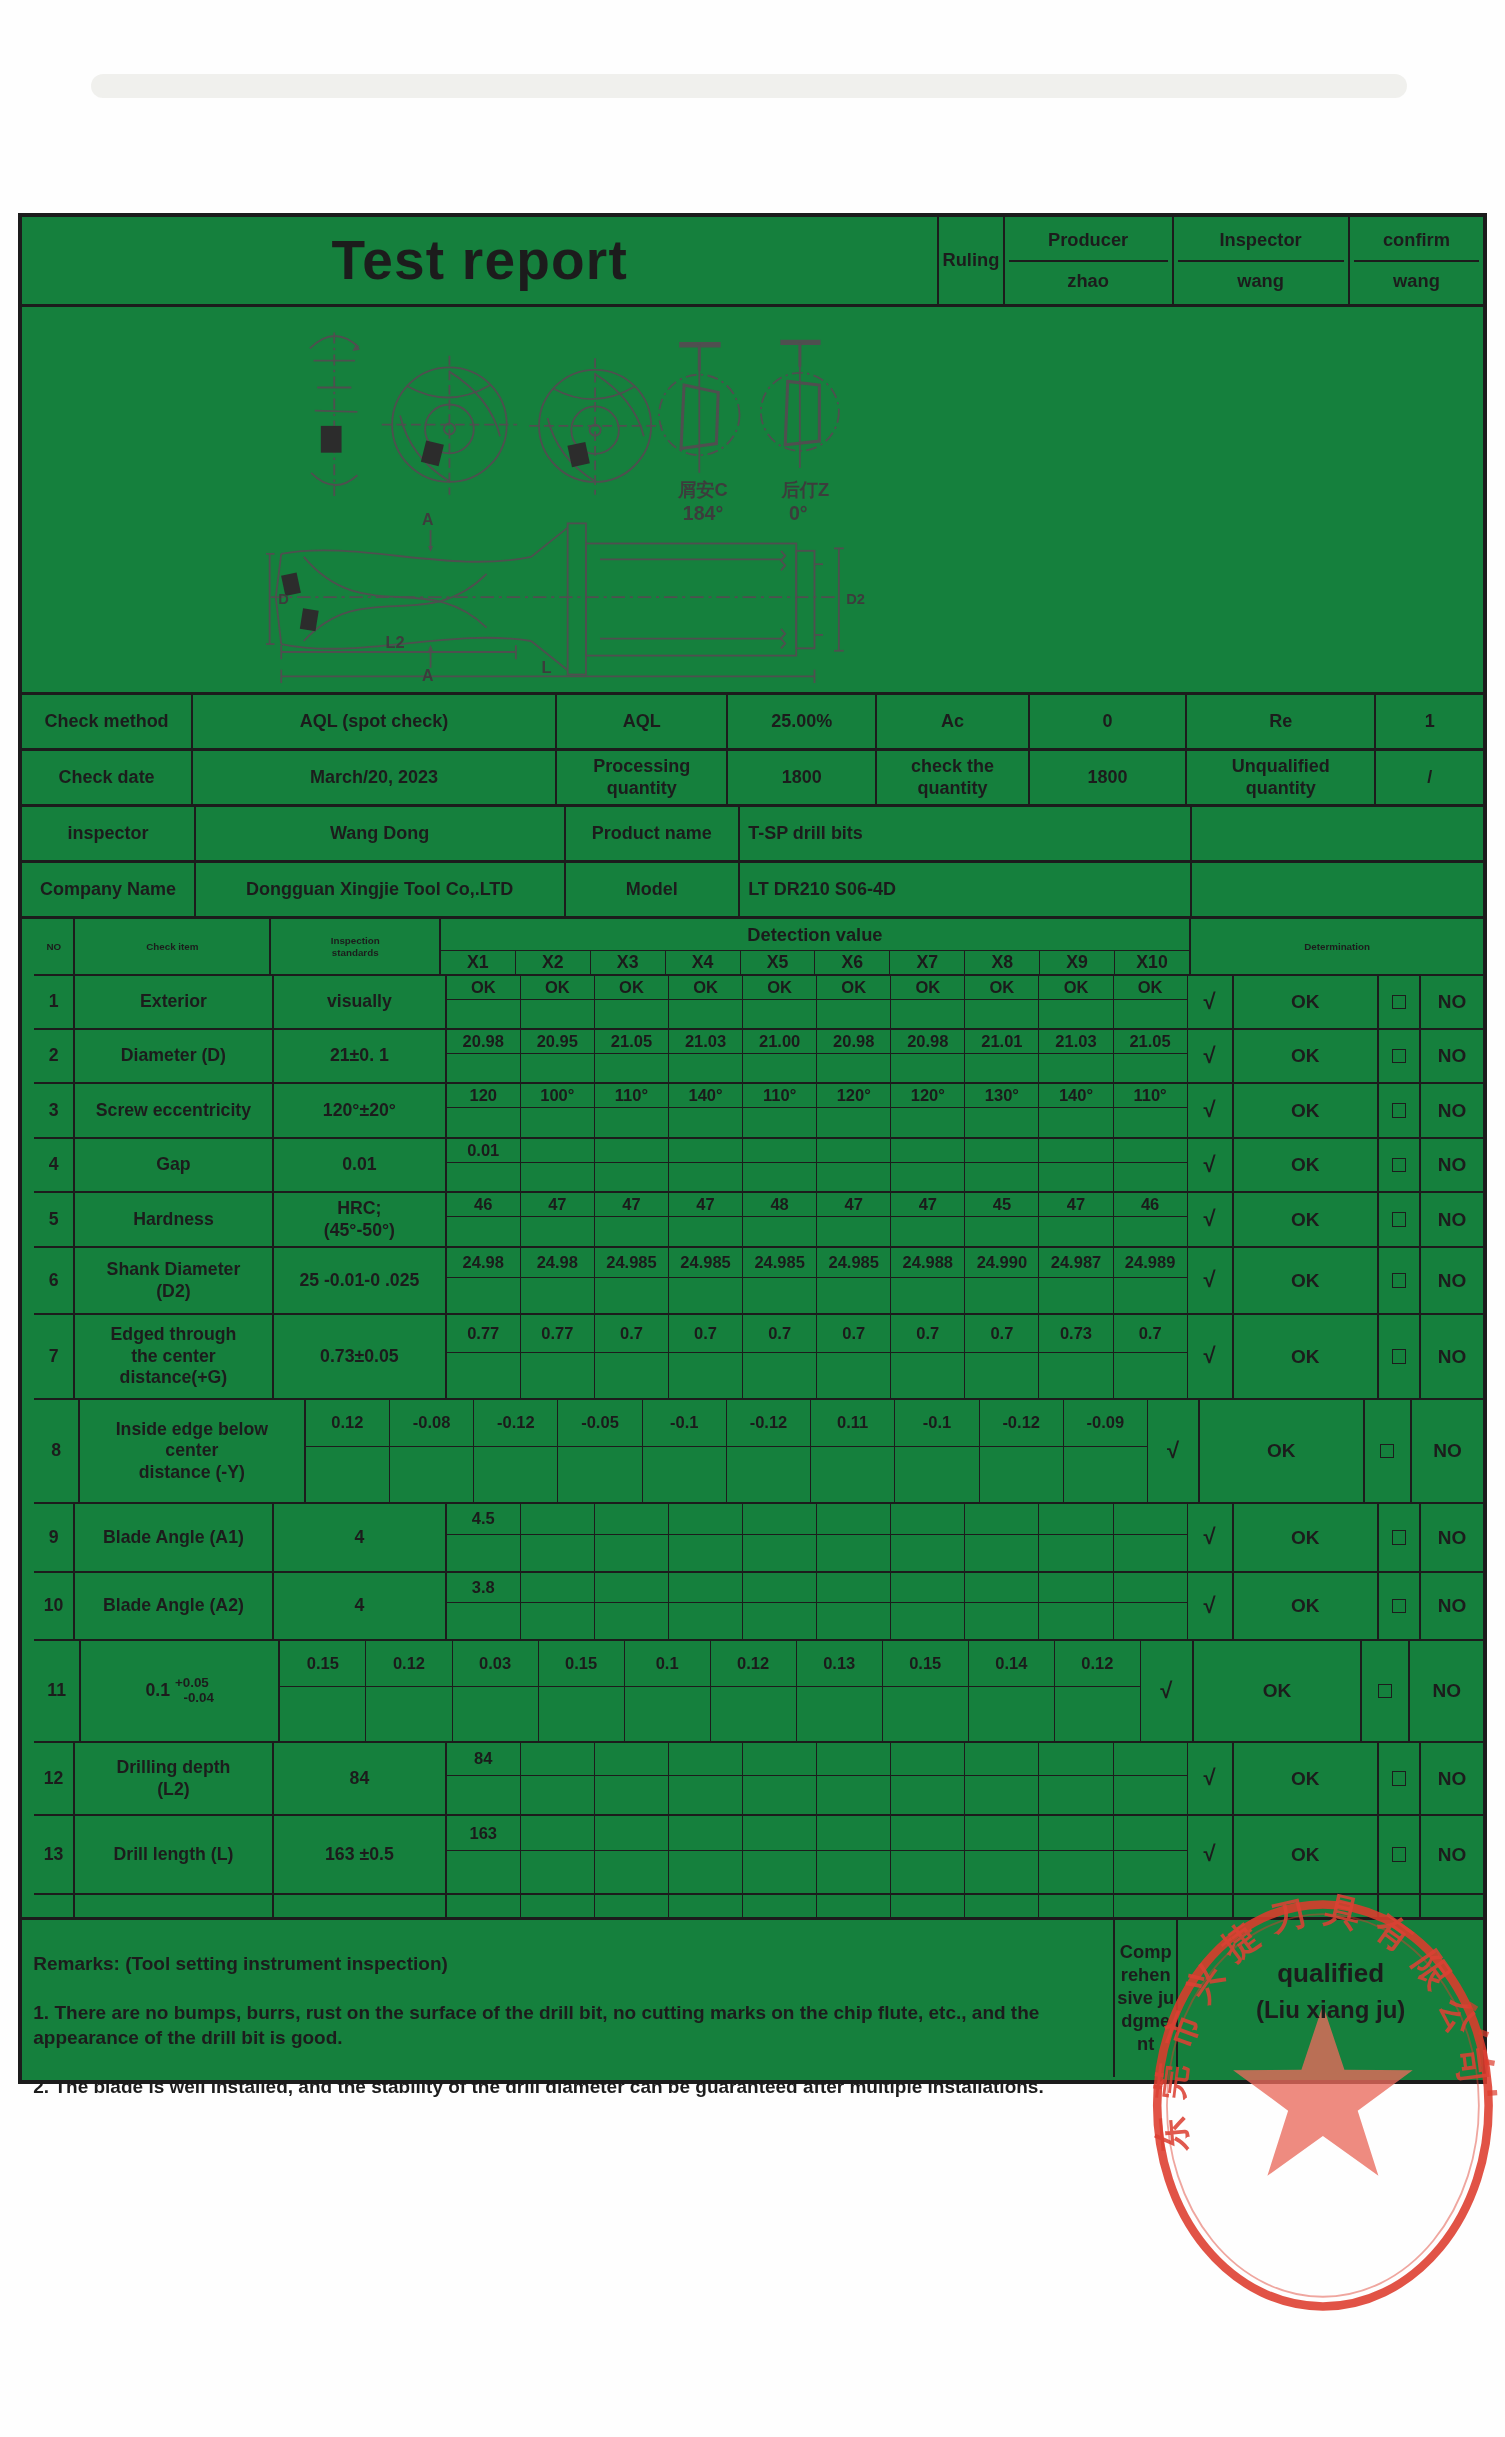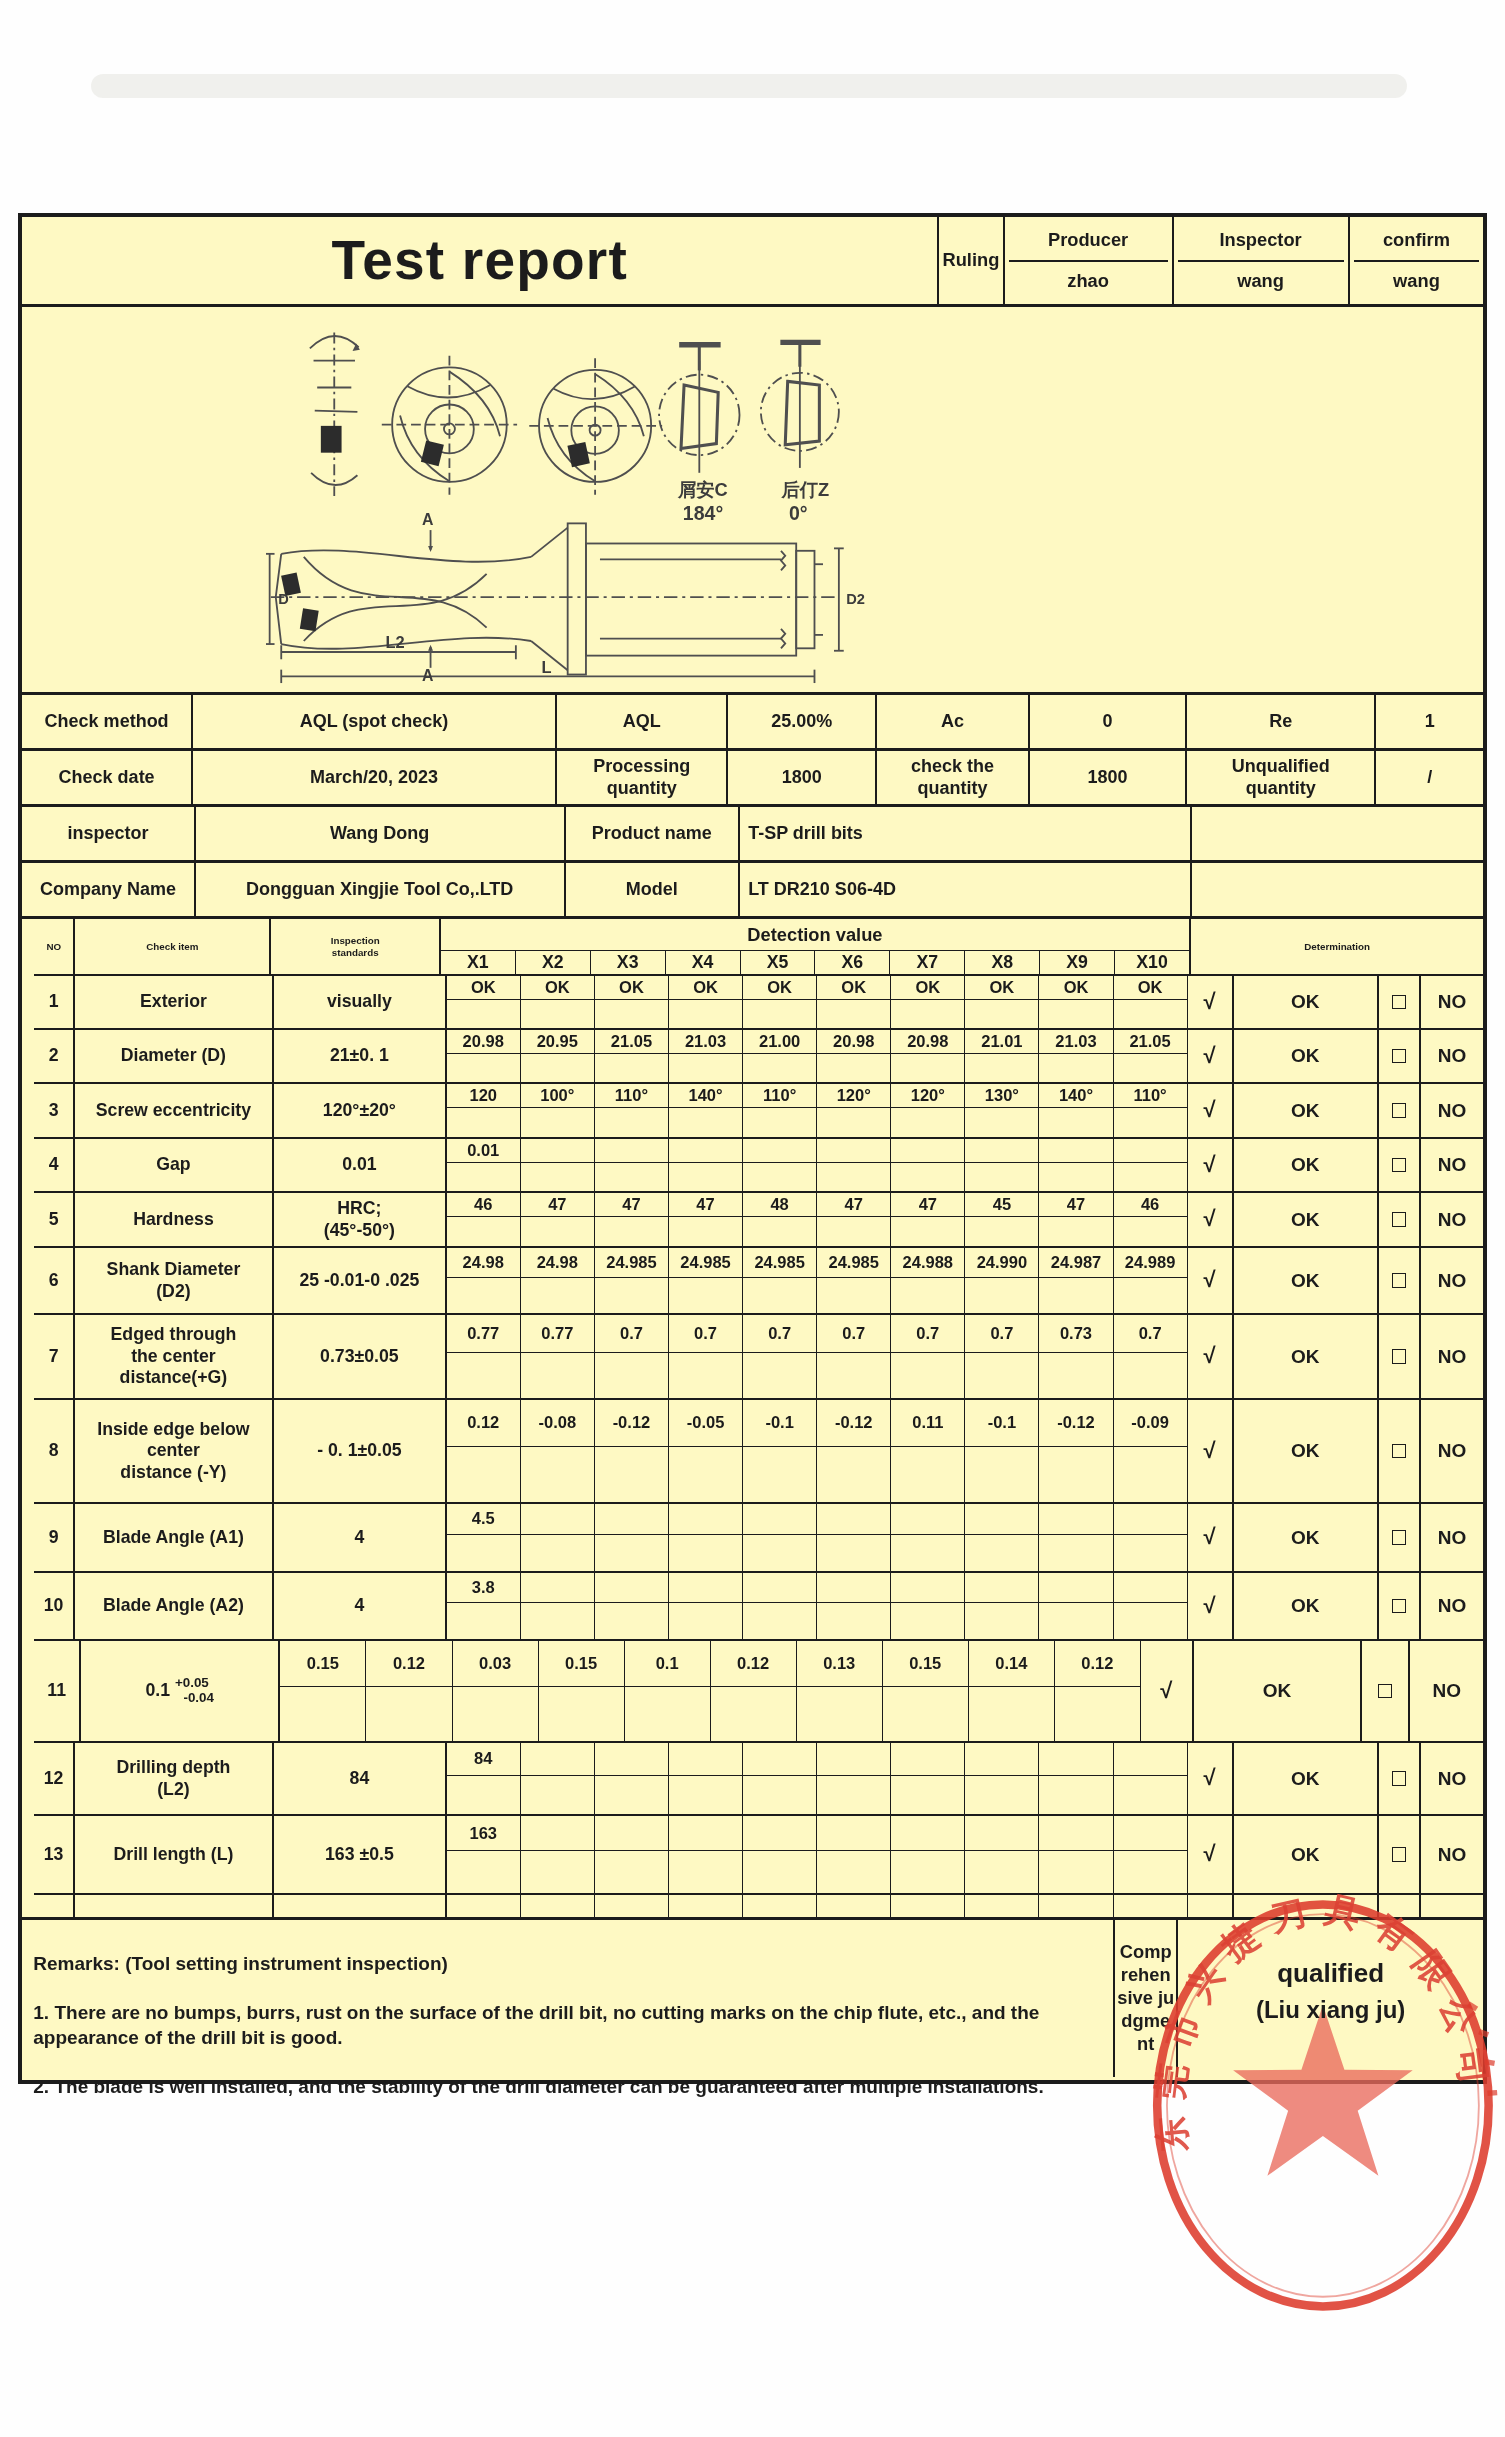--- a/index.html
+++ b/index.html
@@ -1,21 +1,21 @@
 <!DOCTYPE html>
 <html style="font-size:9.8px"><head>
 <meta charset="utf-8">
 <style>
   html,body{margin:0;padding:0;background:#ffffff;}
   .page{position:relative;width:1505px;height:2438px;background:#fefefe;overflow:hidden;
         font-family:"Liberation Sans",sans-serif;color:#1b1b1b;}
   .scanband{position:absolute;left:91px;top:74px;width:1316px;height:24.4px;background:#ebebe7;
         border-radius:13.4px;opacity:.75;}
   .doc{position:absolute;left:18.3px;top:213px;width:1469px;height:1871px;border:4.3px solid #1c1c1c;
-        box-sizing:border-box;display:flex;flex-direction:column;background:#fef9c3;}
+        box-sizing:border-box;display:flex;flex-direction:column;background:#15803d;}
   .band{display:flex;border-bottom:3.7px solid #1c1c1c;box-sizing:border-box;flex-shrink:0;}
   .tc{box-sizing:border-box;border-right:2.4px solid #1c1c1c;display:flex;align-items:center;
         justify-content:center;text-align:center;font-weight:700;color:#1c1c1c;flex-basis:0;
         line-height:1.22;white-space:pre-line;}
   .tc:last-child{border-right:none;}
   
   .hband{height:90px;}
   .title{font-size:55px;letter-spacing:1.2px;}
   .hsplit{display:flex;flex-direction:column;padding:4px;align-items:stretch;}
   .hsplit>div{flex:1;display:flex;align-items:center;justify-content:center;font-size:18.3px;}
@@ -616,21 +616,20 @@
             <div class="tc chk" style="flex-grow: 74;">√</div>
             <div class="tc ok" style="flex-grow: 242;">OK</div>
             <div class="tc boxc" style="flex-grow: 67;"><span class="sq"></span></div>
             <div class="tc nod" style="flex-grow: 106;">NO</div>
           </div>
           <div class="trow" style="height: 104px;">
             <div class="tc no" style="flex-grow: 65;">8</div>
             <div class="tc item" style="flex-grow: 325;">Inside edge below
 center
 distance (-Y)</div>
-            <div class="tc std" style="flex-grow: 280;">- 0. 1±0.05</div>
             <div class="xwrap">
               <div class="xc">
                 <div class="xv">0.12</div>
                 <div class="xe"></div>
               </div>
               <div class="xc">
                 <div class="xv">-0.08</div>
                 <div class="xe"></div>
               </div>
               <div class="xc">

